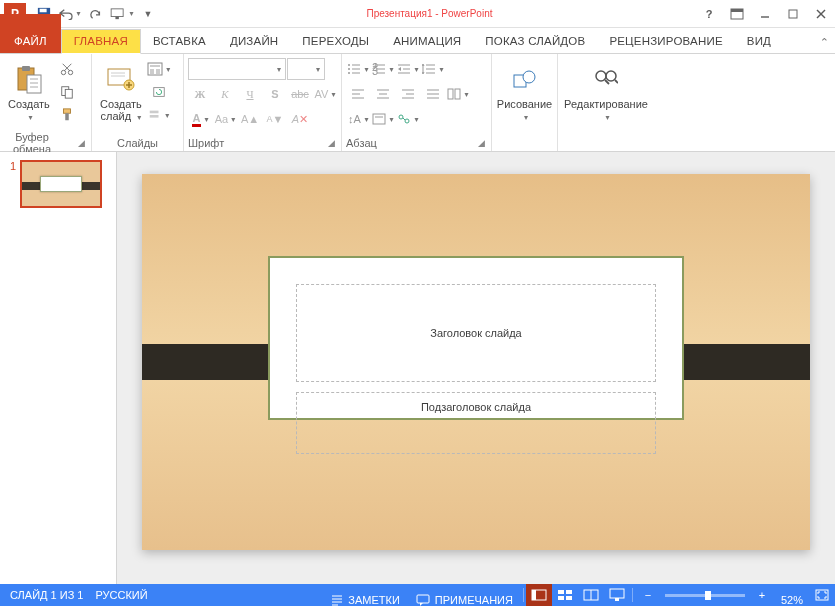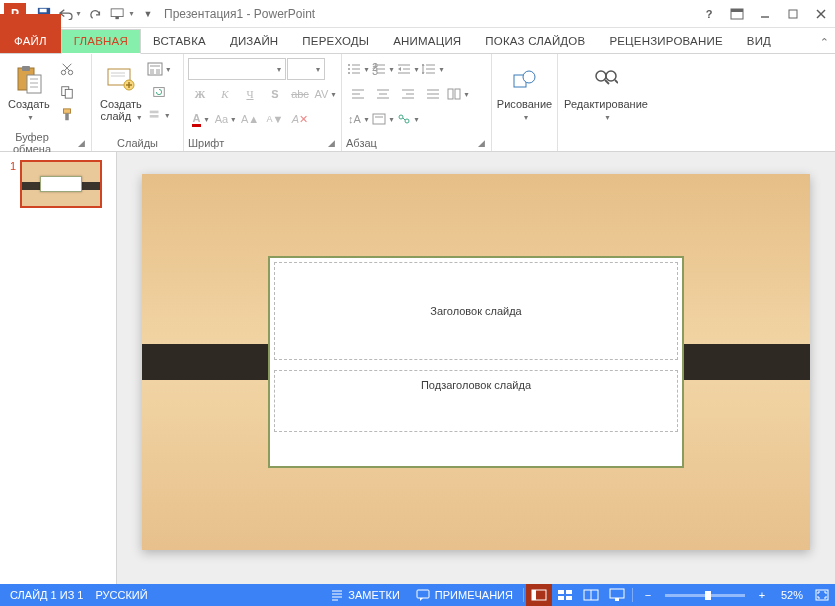--- a/index.html
+++ b/index.html
@@ -1,28 +1,28 @@
 <!DOCTYPE html>
 <html><head>
 <meta charset="utf-8">
 <style>
 *{margin:0;padding:0;box-sizing:border-box;font-family:"Segoe UI",Tahoma,sans-serif;font-size:11px;-webkit-user-select:none;user-select:none}
 html,body{width:835px;height:606px;overflow:hidden;background:#fff}
 .titlebar{height:28px;background:#fff;border-bottom:1px solid #e1e1e1;display:flex;align-items:center}
 .qat{display:flex;align-items:center;height:100%;padding:0 4px;gap:2px}
 .qat-app-icon{width:22px;height:22px;background:#d04323;display:flex;align-items:center;justify-content:center;color:#fff;font-weight:bold;font-size:12px;margin-right:4px}
 .qat-btn{width:24px;height:22px;display:flex;align-items:center;justify-content:center;color:#5a5a5a;border:none;background:transparent}
-.title-center{flex:1;color:#737373;font-size:12px}
+.title-center{flex:1;text-align:center;color:#ef4444;font-size:10px}
 .title-wc{display:flex;align-items:center;height:100%}
 .wc-btn{width:28px;height:22px;display:flex;align-items:center;justify-content:center;color:#5a5a5a;border:none;background:transparent}
 
 .tabs{height:26px;background:#fff;display:flex;align-items:flex-end;border-bottom:1px solid #d4d4d4}
 .tab{padding:5px 12px 6px;font-size:11.5px;color:#444;text-transform:uppercase;letter-spacing:.2px}
 .tab-file{background:#d04323;color:#fff;padding:21px 14px 6px}
-.tab-active{color:#d04323;border:1px solid #d4d4d4;border-bottom:1px solid #fff;margin-bottom:-1px;background:#86efac}
+.tab-active{color:#d04323;border:1px solid #d4d4d4;border-bottom:1px solid #fff;margin-bottom:-1px;background:#fde047}
 .tab-collapse{margin-left:auto;padding:4px 6px;color:#777}
 
 .ribbon{height:98px;background:#fff;border-bottom:1px solid #d4d4d4;display:flex}
 .rgroup{border-right:1px solid #e1e1e1;display:flex;flex-direction:column;padding:2px 4px 0}
 .rgroup-body{flex:1;display:flex;align-items:flex-start;gap:1px}
 .rgroup-label{height:16px;text-align:center;color:#666;font-size:10.5px;display:flex;align-items:center;justify-content:center;gap:16px}
 .dlaunch{font-size:9px;color:#888;margin-left:auto;padding:0 2px}
 .rbtn-lg{display:flex;flex-direction:column;align-items:center;justify-content:center;padding:2px 4px;min-width:42px;height:76px;color:#444}
 .rbtn-lg .icon{width:32px;height:32px;display:flex;align-items:center;justify-content:center;font-size:22px}
 .rbtn-lg .lbl{font-size:11px;line-height:12px;text-align:center;margin-top:2px}
@@ -37,29 +37,29 @@
 .slide-panel{width:117px;background:#fff;border-right:1px solid #d4d4d4;padding:8px 6px;overflow:auto}
 .thumb-wrap{display:flex;gap:4px}
 .thumb-num{color:#d04323;font-size:11px;width:10px;text-align:right}
 .thumb{width:82px;height:48px;border:2px solid #d04323;background:#e9c89a;position:relative;overflow:hidden}
 .thumb-bar{position:absolute;left:0;right:0;top:20px;height:8px;background:#3a342c}
 .thumb-card{position:absolute;left:18px;right:18px;top:14px;bottom:14px;background:#fff;border:1px solid #9aa77a;box-shadow:0 0 2px rgba(0,0,0,.3)}
 
 .editor{flex:1;background:#eee;position:relative;display:flex;align-items:flex-start;justify-content:center;padding:22px 10px 30px;overflow:auto}
 .slide{width:668px;height:376px;background:linear-gradient(180deg,#e6be87 0%,#f2d6a6 50%,#e7c08c 100%);position:relative;box-shadow:0 3px 10px rgba(0,0,0,.25)}
 .slide-band{position:absolute;left:0;right:0;top:170px;height:36px;background:#2e2a23}
-.slide-card{position:absolute;left:126px;top:82px;width:416px;height:212px;background:#fff;border:2px solid #8a9b5e;padding:4px}
+.slide-card{position:absolute;left:126px;top:82px;width:416px;height:164px;background:#fff;border:2px solid #8a9b5e;padding:26px}
 .ph{border:1px dashed #b9b9b9;padding:6px;text-align:center;font-family:"Garamond","Times New Roman",serif;color:#3d3d3d}
 .ph-title{height:98px;display:flex;align-items:center;justify-content:center;font-size:30px}
 .ph-sub{height:62px;margin-top:10px;display:flex;align-items:flex-start;justify-content:center;padding-top:8px;font-size:14px}
 
 .statusbar{height:22px;background:#3b82f6;color:#fff;display:flex;align-items:center;font-size:11px}
 .sb-left{display:flex;align-items:center;gap:12px;padding:0 10px}
 .sb-right{margin-left:auto;display:flex;align-items:center;gap:0}
-.sb-btn{height:22px;padding:0 8px;display:flex;align-items:center;gap:5px;color:#fff}
+.sb-btn{height:22px;padding:0 8px;display:flex;align-items:flex-end;gap:5px;color:#fff}
 .sb-div{width:1px;height:14px;background:rgba(255,255,255,.35);margin:0 2px}
 .sb-view{width:26px;height:22px;display:flex;align-items:center;justify-content:center}
 .sb-view.active{background:#a93318}
 .zoom-track{width:80px;height:3px;background:rgba(255,255,255,.45);position:relative;margin:0 4px}
 .zoom-thumb{position:absolute;top:-3px;width:6px;height:9px;background:#fff;left:40px}
 svg{display:block}
 </style>
 </head>
 <body>
 

